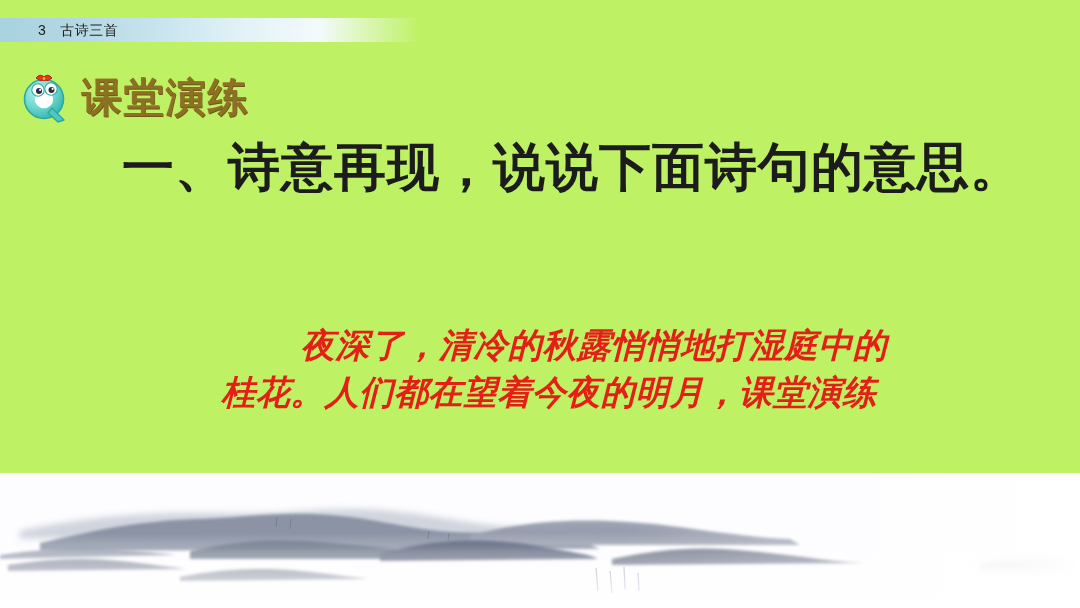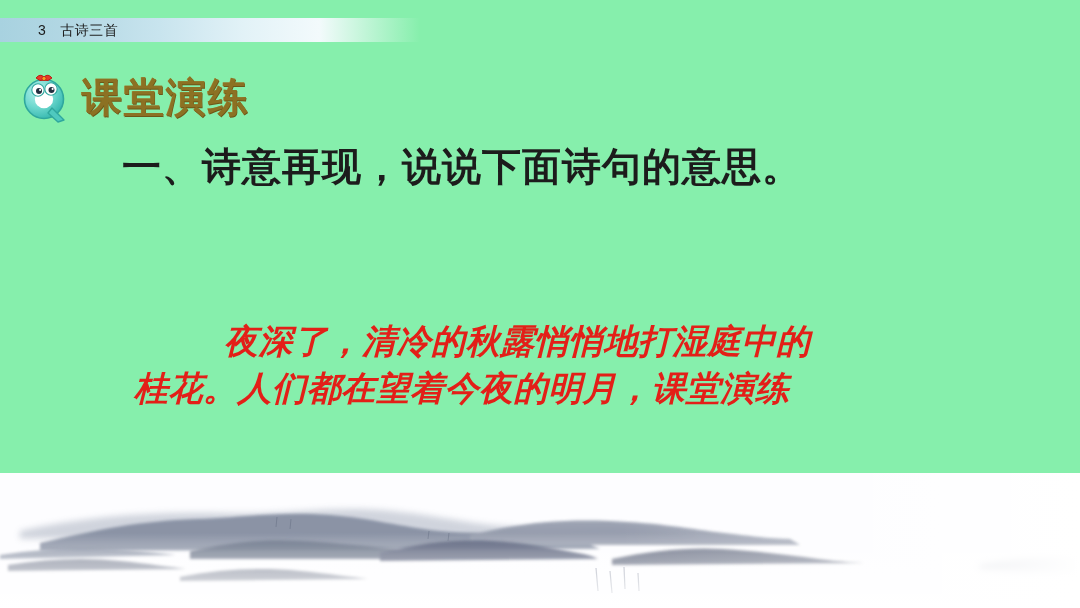--- a/index.html
+++ b/index.html
@@ -9,21 +9,21 @@
     background: #ffffff;
   }
   body {
     font-family: "Liberation Sans", "DejaVu Sans", sans-serif;
   }
 
   #slide {
     position: relative;
     width: 1080px;
     height: 608px;
-    background: #86efac;
+    background: #bef264;
     overflow: hidden;
   }
 
   
   .header-band {
     position: absolute;
     left: 0;
     top: 18px;
     width: 420px;
     height: 24px;
@@ -77,21 +77,21 @@
     white-space: nowrap;
     text-shadow: 0.5px 0.5px 0 #6e5616, -0.5px 0 0 #a68c3e;
     font-family: "Liberation Sans", "DejaVu Sans", sans-serif;
   }
 
   
   .question-line {
     position: absolute;
     left: 122px;
     top: 141px;
-    font-size: 39px;
+    font-size: 52px;
     line-height: 52px;
     font-weight: 700;
     color: #1c1c1c;
     letter-spacing: 1px;
     white-space: nowrap;
     font-family: "Liberation Sans", "DejaVu Sans", sans-serif;
   }
 
   
   .poem-line {
@@ -104,29 +104,30 @@
     color: #151515;
     letter-spacing: 1px;
     white-space: nowrap;
     font-family: "Liberation Serif", "DejaVu Serif", serif;
   }
 
   
   .answer-block {
     position: absolute;
     left: 134px;
-    top: 318px;
+    top: 325px;
     width: 830px;
     font-size: 34px;
     line-height: 47px;
     font-weight: 700;
     color: #e31f18;
     letter-spacing: 0.5px;
-    font-family: Liberation Serif, serif;
+    font-family: Liberation Mono, monospace;
     font-style: italic;
+    text-align: center;
   }
   .answer-block .ln { display: block; white-space: nowrap; }
   .answer-block .ln.indent { text-indent: 90px; }
 
   
   .landscape {
     position: absolute;
     left: 0;
     bottom: 0;
     width: 1080px;

